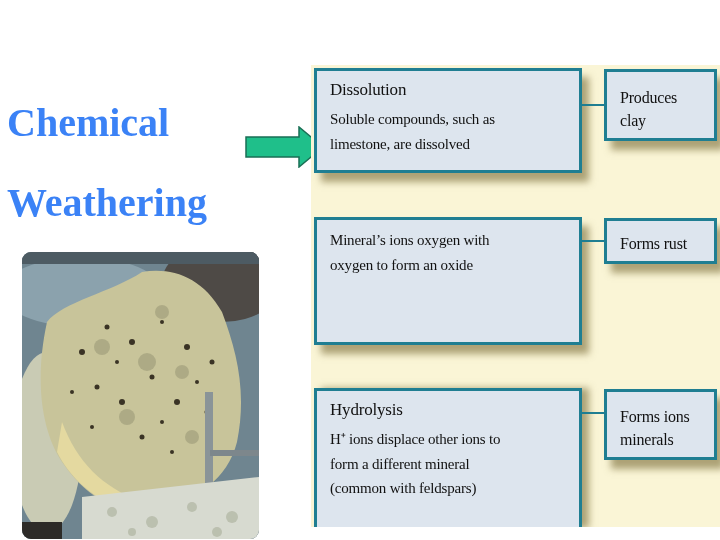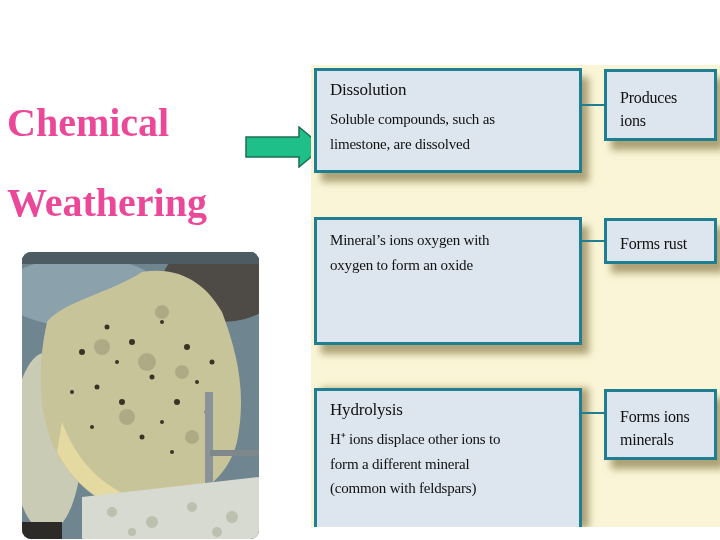--- a/index.html
+++ b/index.html
@@ -2,21 +2,21 @@
 <html><head>
 <meta charset="utf-8">
 <style>
   * { box-sizing: border-box; margin: 0; padding: 0; }
   html, body { width: 720px; height: 540px; overflow: hidden; background: #ffffff; }
   body { position: relative; font-family: "Liberation Serif", serif; }
 
   .slide-title {
     position: absolute; left: 7px;
     font-family: "Liberation Serif", serif;
-    font-size: 40px; line-height: 1; color: #ec4899;
+    font-size: 40px; line-height: 1; color: #3b82f6;
     white-space: nowrap;
   }
   .title-line-1 { top: 103px; }
   .title-line-2 { top: 183px; }
 
   .arrow { position: absolute; left: 245px; top: 126px; width: 80px; height: 42px; }
 
   .photo {
     position: absolute; left: 22px; top: 252px; width: 237px; height: 287px;
     border-radius: 9px; overflow: hidden;
@@ -127,21 +127,21 @@
 <div class="diagram-bg"></div>
 
 <div class="box box-large" id="b1">
   <div class="box-title">Dissolution</div>
   <div class="box-body">Soluble compounds, such as</div>
   <div class="box-body">limestone, are dissolved</div>
 </div>
 <div class="connector" id="c1"></div>
 <div class="box box-small" id="s1">
   <div class="box-body">Produces</div>
-  <div class="box-body">ions</div>
+  <div class="box-body">clay</div>
 </div>
 
 <div class="box box-large" id="b2">
   <div class="box-body">Mineral’s ions oxygen with</div>
   <div class="box-body">oxygen to form an oxide</div>
 </div>
 <div class="connector" id="c2"></div>
 <div class="box box-small" id="s2">
   <div class="box-body">Forms rust</div>
 </div>

